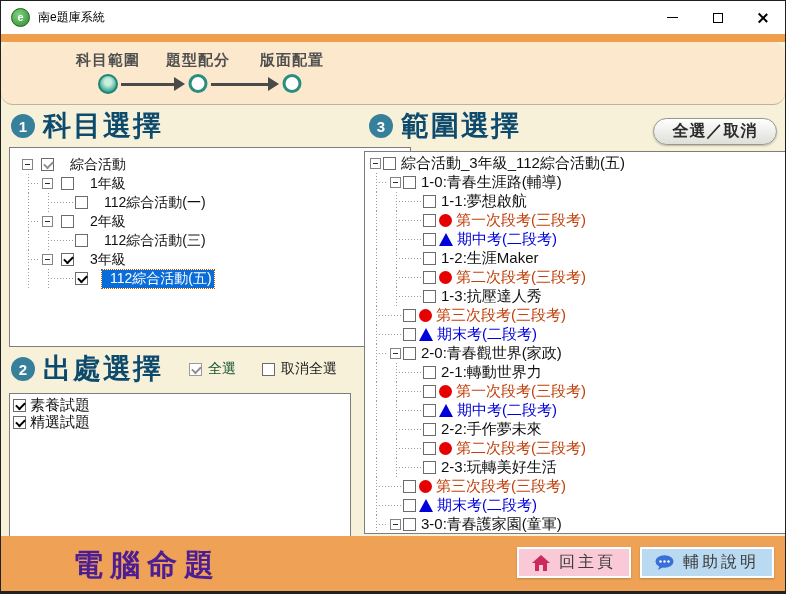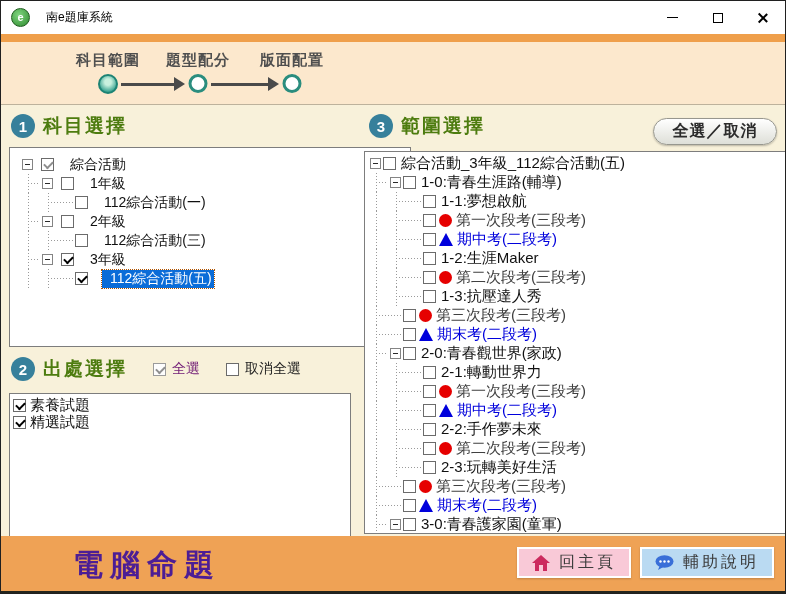--- a/index.html
+++ b/index.html
@@ -1,67 +1,67 @@
 <!DOCTYPE html>
 <html><head>
 <meta charset="utf-8">
 <style>
   html,body{margin:0;padding:0;background:#d8d8d8;font-family:"Liberation Sans","DejaVu Sans",sans-serif;}
   .win{position:relative;width:786px;height:594px;background:#f8f1da;border:1px solid #202020;box-sizing:border-box;overflow:hidden;}
   
   .titlebar{position:absolute;left:0;top:0;width:100%;height:33px;background:#ffffff;display:flex;align-items:center;}
   .appicon{width:17px;height:17px;margin-left:10px;border-radius:50%;background:radial-gradient(circle at 40% 35%,#7fd47f,#2e8b2e);border:1px solid #1d5c1d;display:flex;align-items:center;justify-content:center;flex:none;}
   .appicon-e{color:#fff;font-size:11px;font-weight:bold;line-height:1;}
-  .apptitle{margin-left:16px;font-size:12px;color:#000;}
+  .apptitle{margin-left:8px;font-size:12px;color:#000;}
   .wctrl{margin-left:auto;display:flex;height:100%;}
   .wbtn{width:45px;height:100%;display:flex;align-items:center;justify-content:center;cursor:default;}
   .glyph-min{width:11px;height:1px;background:#000;display:block;}
   .glyph-max{width:10px;height:10px;border:1px solid #000;display:block;box-sizing:border-box;}
   .glyph-close{position:relative;width:12px;height:12px;display:block;}
   .glyph-close::before,.glyph-close::after{content:"";position:absolute;left:5px;top:0;width:1.5px;height:12px;background:#000;}
   .glyph-close::before{transform:rotate(45deg);}
   .glyph-close::after{transform:rotate(-45deg);}
   
   .topstrip{position:absolute;left:0;top:33px;width:100%;height:8px;background:#ef9f4b;}
-  .stepbar{position:absolute;left:0;top:41px;width:100%;height:63px;background:#fce8cd;border-bottom:1px solid #bdb29c;box-sizing:border-box;}
+  .stepbar{position:absolute;left:0;top:41px;width:100%;height:63px;background:#fce8cd;border-bottom:1px solid #bdb29c;box-sizing:border-box;border-radius:12px;}
   .steplabel{position:absolute;top:9px;transform:translateX(-50%);font-size:15px;font-weight:bold;color:#4f4f4f;letter-spacing:1px;white-space:nowrap;}
   .stepcircle{position:absolute;top:32px;transform:translateX(-50%);border-radius:50%;box-sizing:border-box;}
   .stepcircle.active{width:20px;height:20px;border:2px solid #1d8374;background:radial-gradient(circle at 50% 38%,#c8f0de 0 25%,#2d9c8a 80%);}
   .stepcircle.inactive{width:19px;height:19px;border:3px solid #2a8d7e;background:#fff;}
   .steparrow{position:absolute;top:40.5px;height:3px;background:#4a4a4a;}
   .steparrow::after{content:"";position:absolute;right:-11px;top:-5.5px;width:0;height:0;border-left:11px solid #4a4a4a;border-top:7px solid transparent;border-bottom:7px solid transparent;}
   
   .phead{position:absolute;display:flex;align-items:center;height:28px;}
   .pnum{width:24px;height:24px;border-radius:50%;background:#37809b;color:#fff;font-size:15px;font-weight:bold;display:flex;align-items:center;justify-content:center;flex:none;}
-  .ptitle{margin-left:8px;font-size:19px;font-weight:bold;color:#4d7c0f;letter-spacing:2px;white-space:nowrap;font-family:Liberation Serif, serif;}
+  .ptitle{margin-left:8px;font-size:28px;font-weight:bold;color:#0c4a6e;letter-spacing:2px;white-space:nowrap;font-family:Liberation Serif, serif;}
   
   .box{position:absolute;background:#fff;border:1px solid #7d7d7d;box-sizing:border-box;overflow:hidden;}
   
   .trow{display:flex;align-items:center;height:19px;white-space:nowrap;font-size:15px;color:#101010;}
   .p1 .trow{font-size:14px;}
   .gut{width:20px;height:19px;flex:none;background-image:repeating-linear-gradient(to bottom,#9a9a9a 0 1px,transparent 1px 3px);background-size:1px 19px;background-position:8px 0;background-repeat:no-repeat;}
   .gut.elbow{background-image:repeating-linear-gradient(to bottom,#9a9a9a 0 1px,transparent 1px 3px),repeating-linear-gradient(to right,#9a9a9a 0 1px,transparent 1px 3px);background-size:1px 19px,12px 1px;background-position:8px 0,8px 9px;background-repeat:no-repeat,no-repeat;}
   .exp{width:11px;height:11px;border:1px solid #848484;background:#fff;position:relative;flex:none;box-sizing:border-box;margin:0 2px;}
   .exp::after{content:"";position:absolute;left:2px;top:4px;width:5px;height:1px;background:#2a2a2a;}
   .stub{width:15px;height:19px;flex:none;background-image:repeating-linear-gradient(to right,#9a9a9a 0 1px,transparent 1px 3px);background-size:15px 1px;background-position:0 9px;background-repeat:no-repeat;}
   .cb{position:relative;width:13px;height:13px;background:#fff;border:1px solid #6b6b6b;box-sizing:border-box;flex:none;margin-right:3px;}
   .p1 .cb{margin-right:14px;}
   .p1 .exp{margin-right:8px;}
   .cb.on::after{content:"";position:absolute;left:1.5px;top:2px;width:7px;height:4px;border-left:2px solid #000;border-bottom:2px solid #000;transform:rotate(-45deg);}
   .cb.on.gray::after{border-color:#8f8f8f;}
   .mk-c{width:13px;height:13px;border-radius:50%;background:#e60000;margin-right:2px;flex:none;}
   .mk-t{width:0;height:0;border-left:7.5px solid transparent;border-right:7.5px solid transparent;border-bottom:13px solid #0000dc;margin-right:2px;flex:none;}
   .tl{padding:0 2px;}
-  .tl.red{color:#404040;text-align:center;}
+  .tl.red{color:#c2410c;text-align:center;}
   .tl.blue{color:#0000dc;}
   .tl.sel{background:#0a6cd8;color:#fff;outline:1px dotted #b05400;padding-left:8px;}
   
   .hcb{display:flex;align-items:center;margin-left:26px;font-size:14px;color:#1c1c1c;}
   .hcb .cb{margin-right:6px;}
-  .hcb.dis{color:#701a75;justify-content:space-between;}
+  .hcb.dis{color:#14532d;justify-content:space-between;}
   .hcb.dis .cb{border-color:#9b9b9b;background:#fdfdfd;}
   
   .lrow{display:flex;align-items:center;height:17px;font-size:15px;color:#101010;white-space:nowrap;}
   .lrow .cb{margin:0 4px 0 2px;}
   
   .pill{position:absolute;height:27px;border:1px solid #97978f;border-radius:14px;background:linear-gradient(#ffffff,#dedfd8);display:flex;align-items:center;justify-content:center;font-size:16px;font-weight:bold;color:#2c2c2c;letter-spacing:1px;box-shadow:0 1px 2px rgba(0,0,0,.25);cursor:default;}
   
   .sbar{position:absolute;top:0;right:0;bottom:0;width:17px;background:#f2f2f2;border-left:1px solid #e6e6e6;box-sizing:border-box;}
   .sb-up,.sb-dn{position:absolute;left:0;width:100%;height:16px;display:flex;align-items:center;justify-content:center;}
   .sb-up{top:0;}

